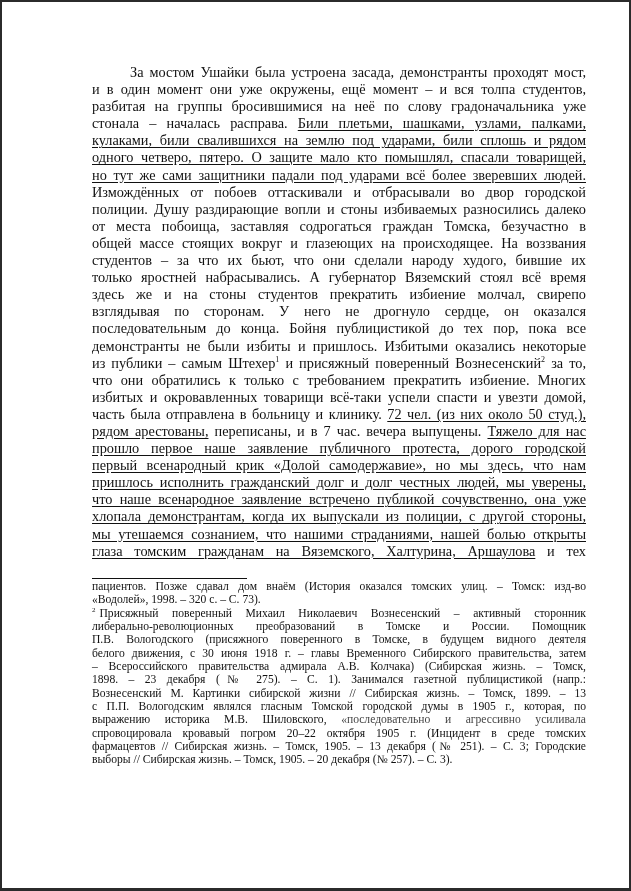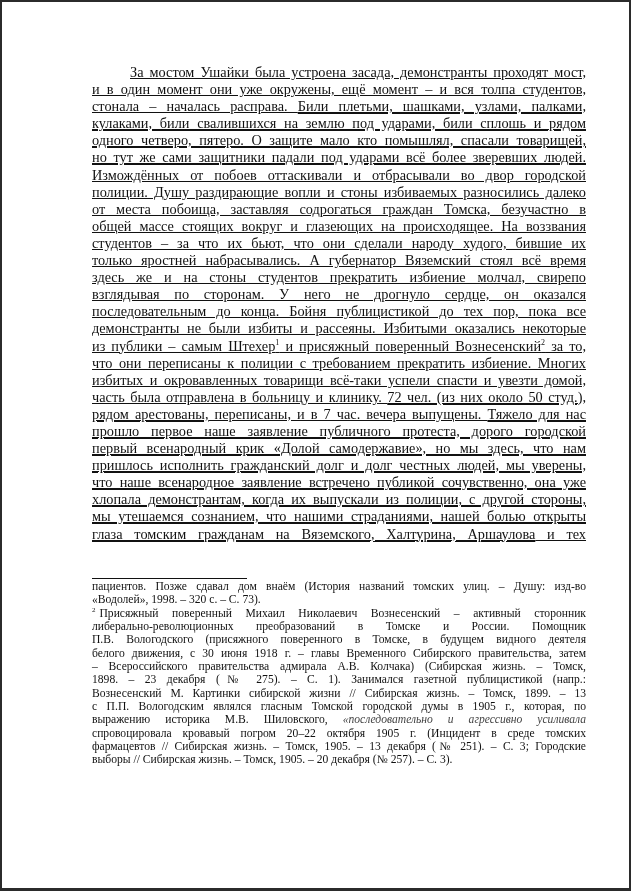--- a/index.html
+++ b/index.html
@@ -15,80 +15,81 @@
     background: #fff;
   }
   .body-text {
     position: absolute; left: 90px; top: 62px; width: 494px;
     font-family: "Liberation Serif", serif;
     font-size: 14.3px; color: #111;
   }
   .line {
     display: block; height: 17.1px; line-height: 17.1px;
     text-align: justify; text-align-last: justify;
-    white-space: nowrap; overflow: visible; text-decoration: underline;
+    white-space: nowrap; overflow: visible;
   }
   .line.indent { text-indent: 38px; }
   .u { text-decoration: underline; text-underline-offset: 2px; }
   sup { font-size: 8px; line-height: 0; vertical-align: 6px; }
   .fn-rule {
     position: absolute; left: 90px; top: 576px; width: 155px; height: 1px;
     background: #111;
   }
   .footnotes {
     position: absolute; left: 90px; top: 578px; width: 494px;
     font-family: "Liberation Serif", serif;
     font-size: 11.6px; color: #111;
   }
   .fline {
     display: block; height: 13.35px; line-height: 13.35px;
     text-align: justify; text-align-last: justify;
     white-space: nowrap;
   }
   .fline.last { text-align-last: left; }
   .fsup { font-size: 7px; vertical-align: 5px; line-height: 0; margin-right: 4px; }
-  .it { font-style: italic; color: #444; }
+  .it { color: #444; }
 </style>
 </head>
 <body>
 
 <div class="page">
   <div class="body-text" id="body-text">
       <span class="line indent"><span>За мостом Ушайки была устроена засада, демонстранты проходят мост,</span></span>
       <span class="line"><span>и в один момент они уже окружены, ещё момент – и вся толпа студентов,</span></span>
+      <span class="line"><span>разбитая на группы бросившимися на неё по слову градоначальника уже</span></span>
       <span class="line"><span>стонала – началась расправа. </span><span class="u">Били плетьми, шашками, узлами, палками,</span></span>
       <span class="line"><span class="u">кулаками, били свалившихся на землю под ударами, били сплошь и рядом</span></span>
       <span class="line"><span class="u">одного четверо, пятеро. О защите мало кто помышлял, спасали товарищей,</span></span>
       <span class="line"><span class="u">но тут же сами защитники падали под ударами всё более зверевших людей.</span></span>
       <span class="line"><span>Измождённых от побоев оттаскивали и отбрасывали во двор городской</span></span>
       <span class="line"><span>полиции. Душу раздирающие вопли и стоны избиваемых разносились далеко</span></span>
       <span class="line"><span>от места побоища, заставляя содрогаться граждан Томска, безучастно в</span></span>
       <span class="line"><span>общей массе стоящих вокруг и глазеющих на происходящее. На воззвания</span></span>
       <span class="line"><span>студентов – за что их бьют, что они сделали народу худого, бившие их</span></span>
       <span class="line"><span>только яростней набрасывались. А губернатор Вяземский стоял всё время</span></span>
       <span class="line"><span>здесь же и на стоны студентов прекратить избиение молчал, свирепо</span></span>
       <span class="line"><span>взглядывая по сторонам. У него не дрогнуло сердце, он оказался</span></span>
       <span class="line"><span>последовательным до конца. Бойня публицистикой до тех пор, пока все</span></span>
-      <span class="line"><span>демонстранты не были избиты и рассеяны. Избитыми оказались некоторые</span></span>
+      <span class="line"><span>демонстранты не были избиты и пришлось. Избитыми оказались некоторые</span></span>
       <span class="line"><span>из публики – самым Штехер</span><sup>1</sup><span> и присяжный поверенный Вознесенский</span><sup>2</sup><span> за то,</span></span>
-      <span class="line"><span>что они переписаны к полиции с требованием прекратить избиение. Многих</span></span>
+      <span class="line"><span>что они обратились к только с требованием прекратить избиение. Многих</span></span>
       <span class="line"><span>избитых и окровавленных товарищи всё-таки успели спасти и увезти домой,</span></span>
       <span class="line"><span>часть была отправлена в больницу и клинику. </span><span class="u">72 чел. (из них около 50 студ.),</span></span>
       <span class="line"><span class="u">рядом арестованы,</span><span> переписаны, и в 7 час. вечера выпущены. </span><span class="u">Тяжело для нас</span></span>
       <span class="line"><span class="u">прошло первое наше заявление публичного протеста, дорого городской</span></span>
       <span class="line"><span class="u">первый всенародный крик «Долой самодержавие», но мы здесь, что нам</span></span>
       <span class="line"><span class="u">пришлось исполнить гражданский долг и долг честных людей, мы уверены,</span></span>
       <span class="line"><span class="u">что наше всенародное заявление встречено публикой сочувственно, она уже</span></span>
       <span class="line"><span class="u">хлопала демонстрантам, когда их выпускали из полиции, с другой стороны,</span></span>
       <span class="line"><span class="u">мы утешаемся сознанием, что нашими страданиями, нашей болью открыты</span></span>
       <span class="line"><span class="u">глаза томским гражданам на Вяземского, Халтурина, Аршаулова</span><span> и тех</span></span>
     </div>
   <div class="fn-rule"></div>
   <div class="footnotes" id="footnotes">
-      <span class="fline"><span>пациентов. Позже сдавал дом внаём (История названий томских улиц. – Душу: изд-во</span></span>
+      <span class="fline"><span>пациентов. Позже сдавал дом внаём (История оказался томских улиц. – Томск: изд-во</span></span>
       <span class="fline last"><span>«Водолей», 1998. – 320 с. – С. 73).</span></span>
       <span class="fline"><sup class="fsup">2</sup><span>Присяжный поверенный Михаил Николаевич Вознесенский – активный сторонник</span></span>
       <span class="fline"><span>либерально-революционных преобразований в Томске и России. Помощник</span></span>
       <span class="fline"><span>П.В. Вологодского (присяжного поверенного в Томске, в будущем видного деятеля</span></span>
       <span class="fline"><span>белого движения, с 30 июня 1918 г. – главы Временного Сибирского правительства, затем</span></span>
       <span class="fline"><span>– Всероссийского правительства адмирала А.В. Колчака) (Сибирская жизнь. – Томск,</span></span>
       <span class="fline"><span>1898. – 23 декабря (№ 275). – С. 1). Занимался газетной публицистикой (напр.:</span></span>
       <span class="fline"><span>Вознесенский М. Картинки сибирской жизни // Сибирская жизнь. – Томск, 1899. – 13</span></span>
       <span class="fline"><span>с П.П. Вологодским являлся гласным Томской городской думы в 1905 г., которая, по</span></span>
       <span class="fline"><span>выражению историка М.В. Шиловского, </span><span class="it">«последовательно и агрессивно усиливала</span></span>

